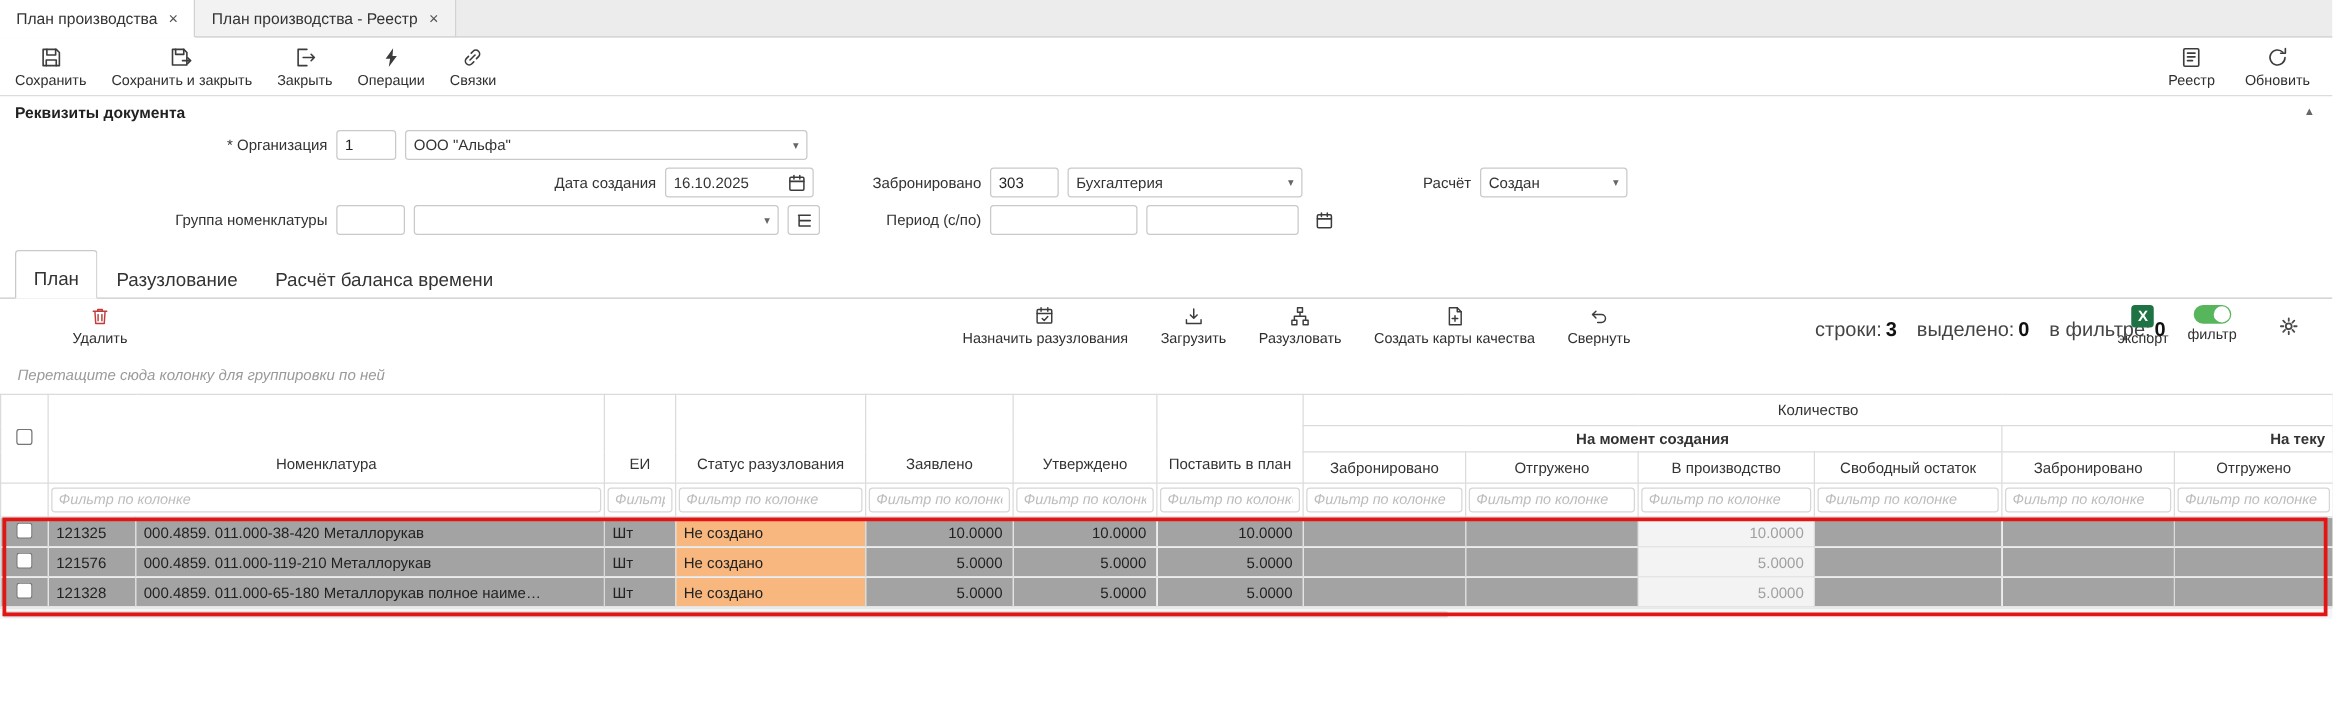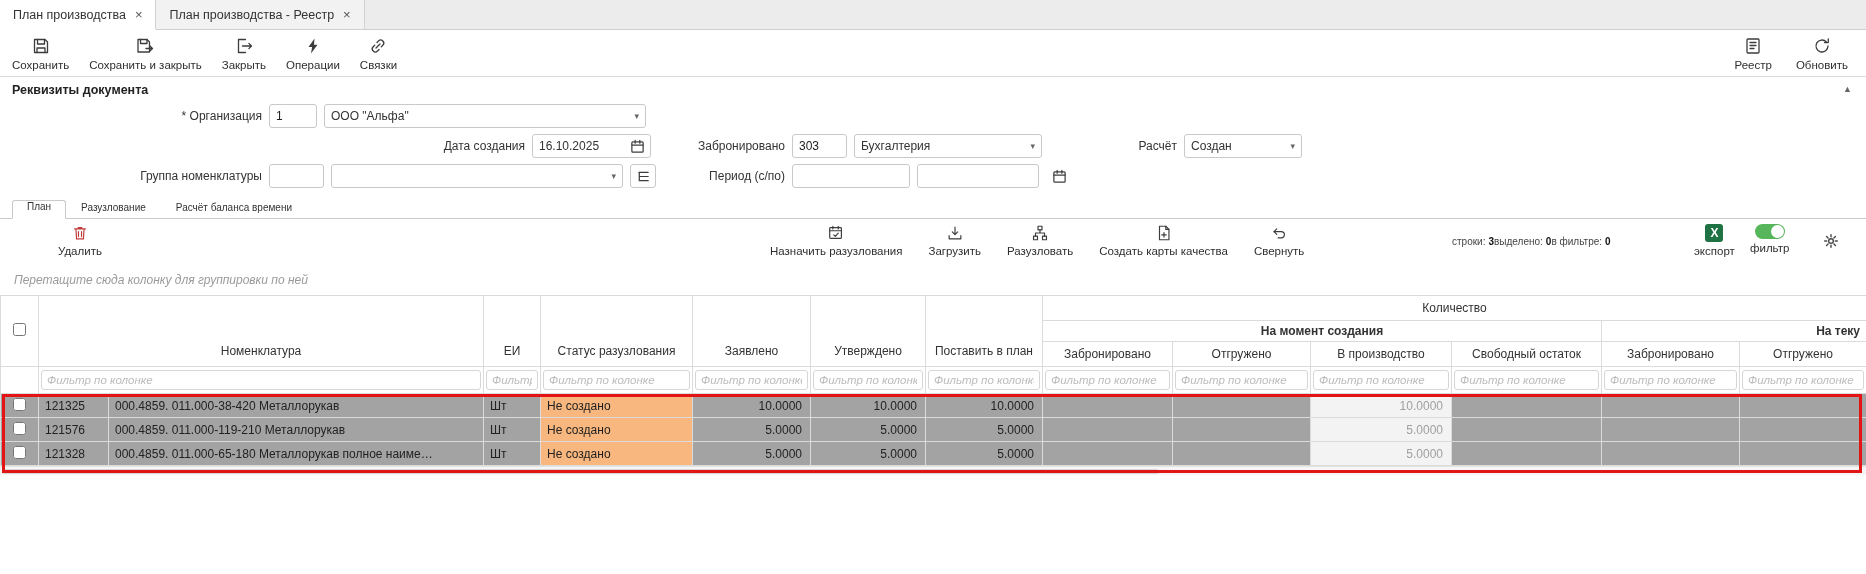--- a/index.html
+++ b/index.html
@@ -37,29 +37,29 @@
   .inputbox { height:24px; border:1px solid #c9c9c9; border-radius:3px; padding:0 5px 0 6px;
               background:#fff; display:flex; align-items:center; justify-content:space-between; gap:4px; }
   .select { height:24px; border:1px solid #c9c9c9; border-radius:3px; padding:0 6px; background:#fff;
             display:flex; align-items:center; justify-content:space-between; cursor:pointer; }
   .chev { color:#666; font-size:9px; line-height:1; }
   .icbtn { width:26px; height:24px; border:1px solid #c9c9c9; border-radius:3px; background:#fff;
            display:flex; align-items:center; justify-content:center; cursor:pointer; }
   .cal { width:15px; height:15px; }
   
   .doctabs { display:flex; align-items:flex-end; padding:0 0 0 12px; margin-top:9px; border-bottom:1px solid #c9c9c9; }
-  .dtab { padding:0 14px 6px; font-size:10px; color:#333; border:1px solid transparent;
+  .dtab { padding:14px 14px 6px; font-size:15px; color:#333; border:1px solid transparent;
           border-bottom:none; margin-bottom:-1px; cursor:pointer; white-space:nowrap; }
   .dtab.active { background:#fff; border-color:#c9c9c9; border-bottom:1px solid #fff; border-radius:3px 3px 0 0; }
   
   .gt { position:relative; height:50px; }
   .gt .tbtn { margin:0; }
   .gt-del { position:absolute; left:58px; top:5px; }
   .gt-actions { position:absolute; left:770px; top:5px; display:flex; gap:26px; }
-  .gt-counters { position:absolute; left:1452px; top:17px; display:flex; font-size:10px; color:#444; white-space:nowrap;justify-content:flex-end; }
+  .gt-counters { position:absolute; left:1452px; top:17px; display:flex; gap:16px; font-size:16px; color:#444; white-space:nowrap;justify-content:flex-end; }
   .gt-counters b { color:#111; margin-left:3px; }
   .gt-export { position:absolute; left:1694px; top:5px; }
   .gt-filter { position:absolute; left:1750px; top:5px;justify-content:center; }
   .gt-gear { position:absolute; left:1822px; top:13px; cursor:pointer; }
   .xlsicon { width:18px; height:18px; background:#1f7244; border-radius:3px; color:#fff;
              font-weight:bold; font-size:12px; line-height:18px; text-align:center; }
   .toggle { width:30px; height:15px; border-radius:8px; background:#57b65b; position:relative; cursor:pointer; }
   .knob { position:absolute; right:1px; top:1px; width:13px; height:13px; border-radius:50%; background:#fff; }
   .hint { font-style:italic; color:#9a9a9a; padding:4px 14px 8px; font-size:12px; }
   

